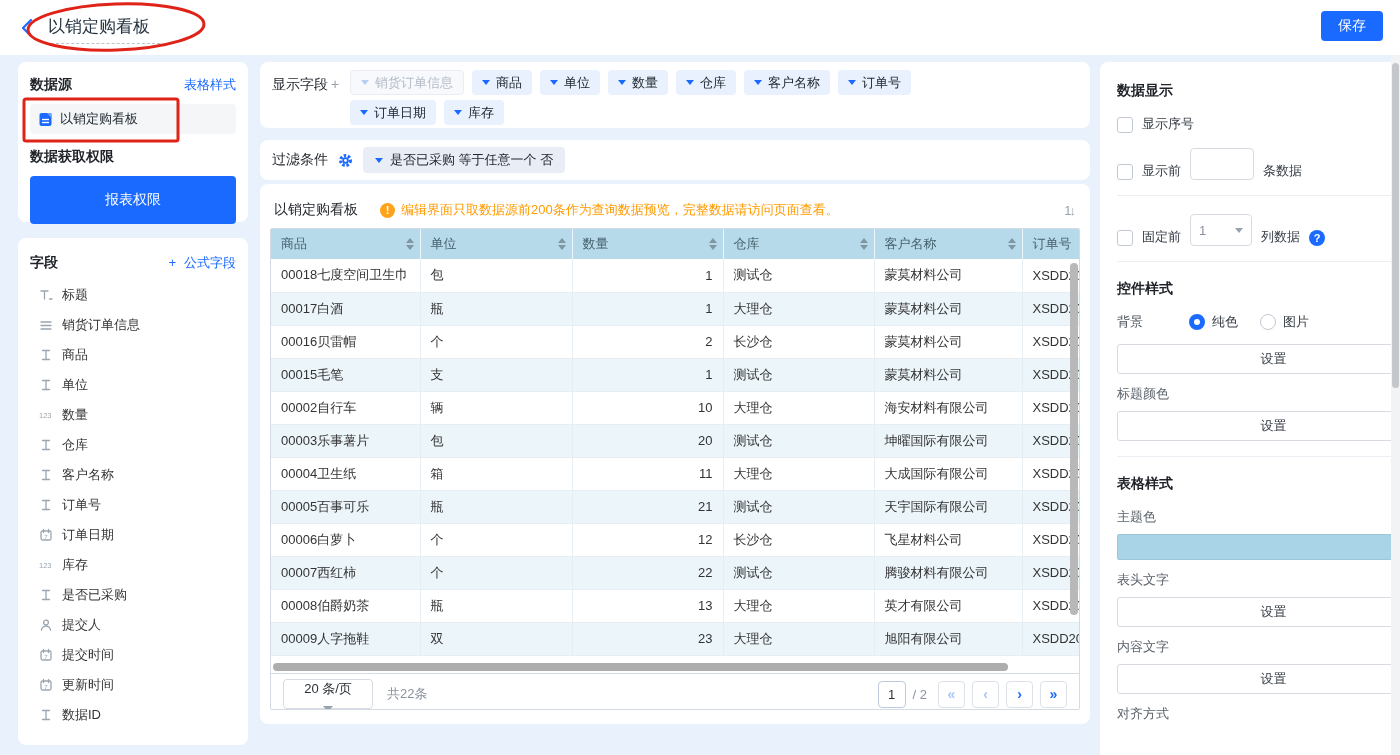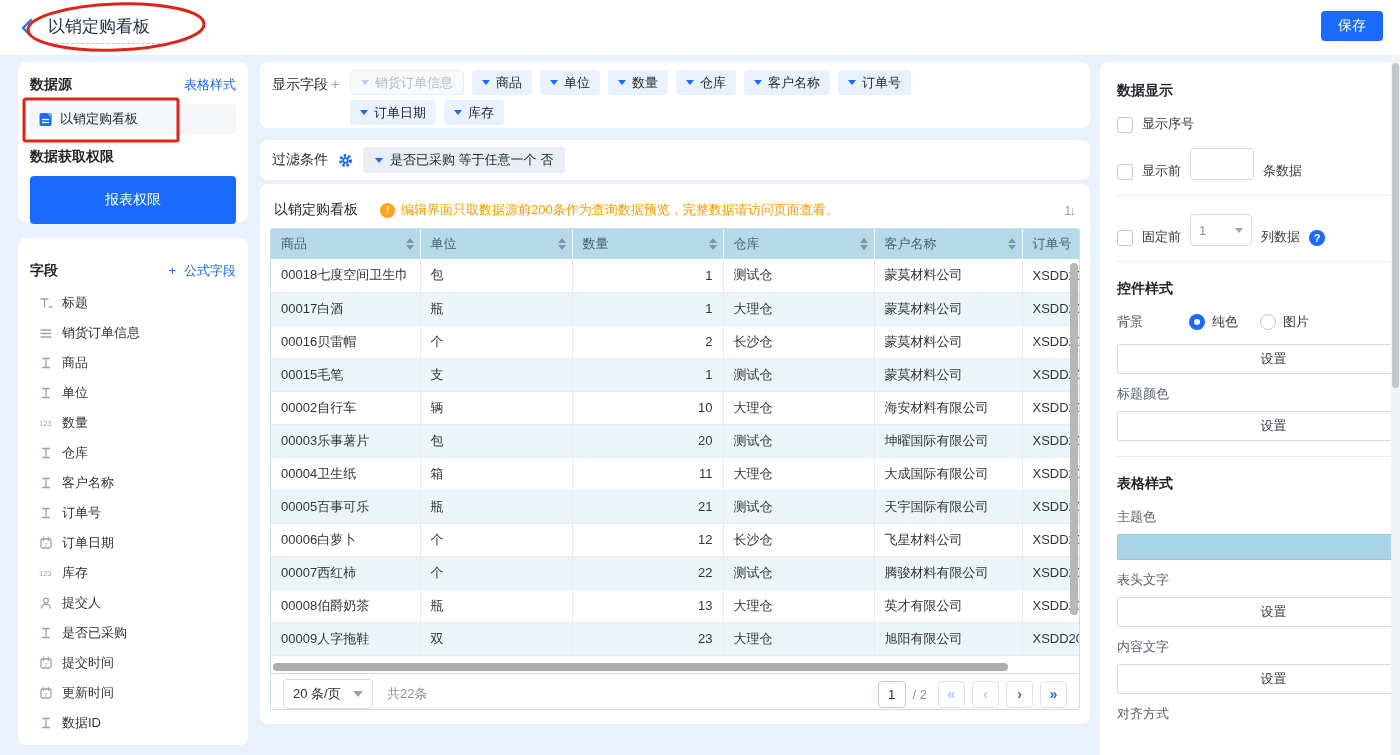--- a/index.html
+++ b/index.html
@@ -25,21 +25,21 @@
   .card-ds { left:18px; top:62px; width:230px; height:160px; padding:14px 12px; }
   .sec-head { display:flex; justify-content:space-between; align-items:center;font-family:Liberation Mono, monospace; }
   .sec-title { font-size:14px; font-weight:700; color:#1f2329; }
   .blue-link { font-size:13px; color:#1a6aff; cursor:pointer; text-decoration:none; }
   .ds-row { margin-top:10px; height:30px; background:#f4f6f8; border-radius:4px; display:flex;
     align-items:center; gap:7px; padding:0 8px; cursor:pointer; }
   .perm-title { margin-top:14px; font-size:14px; font-weight:700; color:#1f2329; }
   .perm-btn { margin-top:10px; width:100%; height:48px; background:#1a6aff; color:#fff; border:none;
     border-radius:4px; font-size:14px; cursor:pointer; }
 
-  .card-fields { left:18px; top:238px; width:230px; height:507px; padding:24px 12px; overflow:hidden; }
+  .card-fields { left:18px; top:238px; width:230px; height:507px; padding:16px 12px; overflow:hidden; }
   .field-list { margin-top:8px; }
   .field-item { height:30px; display:flex; align-items:center; gap:8px; padding-left:8px;
     cursor:grab; border-radius:4px; }
   .ficon { width:16px; height:16px; display:inline-flex; align-items:center; justify-content:center;
     color:#9aa5b1; flex:none; }
   .flabel { color:#333; }
 
   
   .card-display { left:260px; top:62px; width:830px; height:66px; padding:8px 12px; display:flex; }
   .df-label { margin-top:6px; width:78px; color:#1f2329; font-size:14px; flex:none; }
@@ -88,21 +88,21 @@
   tr td.scrollcol { background:#fff; border-bottom:none; }
   .partial-strip { height:7px; background:#fff; }
   .hscroll { position:relative; height:10px; }
   .hscroll .thumb { position:absolute; left:2px; top:0; height:8px; width:91%; background:#adadad;
     border-radius:4px; cursor:pointer; }
   .vscroll-thumb { position:absolute; right:1px; top:34px; width:8px; height:352px; background:#b8b8b8;
     border-radius:4px; cursor:pointer; z-index:3; }
   .tbl-footer { height:42px; border-top:1px solid #d3dce4; display:flex; align-items:center;
     padding:0 12px; gap:14px; background:#fff; }
   .psize { height:30px; min-width:90px; border:1px solid #d7dbe1; border-radius:4px; display:inline-flex;
-    align-items:center; justify-content:space-between; padding:0 9px; cursor:pointer; color:#2a3138; gap:8px;}
+    align-items:center; justify-content:space-between; padding:0 9px; cursor:pointer; color:#2a3138; gap:8px;flex-direction:column;}
   .psize .vchev { width:0; height:0; border-left:5px solid transparent; border-right:5px solid transparent;
     border-top:6px solid #9aa3ad; }
   .ptotal { color:#8a939e; }
   .pager { margin-left:auto; display:flex; align-items:center; gap:7px; }
   .pcur { width:28px; height:27px; border:1px solid #bfcbdd; border-radius:4px; display:inline-flex;
     align-items:center; justify-content:center; color:#2a3138; cursor:text; }
   .pslash { color:#8a939e; margin-right:4px; }
   .navbtn { width:27px; height:27px; border:1px solid #dde2e9; border-radius:4px; background:#fff;
     display:inline-flex; align-items:center; justify-content:center; font-size:14px; font-weight:700;
     color:#1a6aff; cursor:pointer; }
@@ -255,33 +255,33 @@
         <span class="ficon">
           <svg width="16" height="14" viewBox="0 0 16 14">
             <text x="1" y="10" font-size="7.5" fill="#9aa5b1" font-family="Liberation Sans,sans-serif">123</text>
           </svg>
         </span>
         <span class="flabel">库存</span>
       </div>
       <div class="field-item">
         <span class="ficon">
           <svg width="14" height="14" viewBox="0 0 14 14">
+            <path d="M3.5 2.5h7M7 2.5v9M3.5 11.5h7" fill="none" stroke="#9aa5b1" stroke-width="1.3" stroke-linecap="round"></path>
+          </svg>
+        </span>
+        <span class="flabel">是否已采购</span>
+      </div>
+      <div class="field-item">
+        <span class="ficon">
+          <svg width="14" height="14" viewBox="0 0 14 14">
             <circle cx="7" cy="4.6" r="2.4" fill="none" stroke="#9aa5b1" stroke-width="1.3" stroke-linecap="round"></circle>
             <path d="M2.5 12c.6-2.6 2.4-3.8 4.5-3.8s3.9 1.2 4.5 3.8" fill="none" stroke="#9aa5b1" stroke-width="1.3" stroke-linecap="round"></path>
           </svg>
         </span>
         <span class="flabel">提交人</span>
-      </div>
-      <div class="field-item">
-        <span class="ficon">
-          <svg width="14" height="14" viewBox="0 0 14 14">
-            <path d="M3.5 2.5h7M7 2.5v9M3.5 11.5h7" fill="none" stroke="#9aa5b1" stroke-width="1.3" stroke-linecap="round"></path>
-          </svg>
-        </span>
-        <span class="flabel">是否已采购</span>
       </div>
       <div class="field-item">
         <span class="ficon">
           <svg width="14" height="14" viewBox="0 0 14 14">
             <rect x="2" y="3" width="10" height="9" rx="1.5" fill="none" stroke="#9aa5b1" stroke-width="1.3" stroke-linecap="round"></rect>
             <path d="M4.5 1.5v3M9.5 1.5v3" fill="none" stroke="#9aa5b1" stroke-width="1.3" stroke-linecap="round"></path>
             <text x="5.3" y="10.5" font-size="6" fill="#9aa5b1">7</text>
           </svg>
         </span>
         <span class="flabel">提交时间</span>

